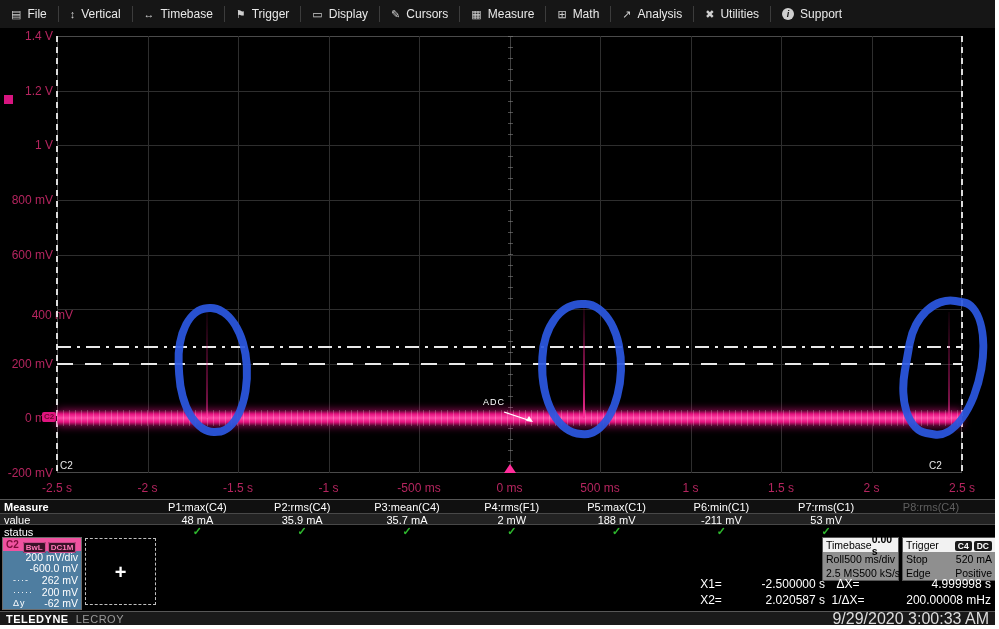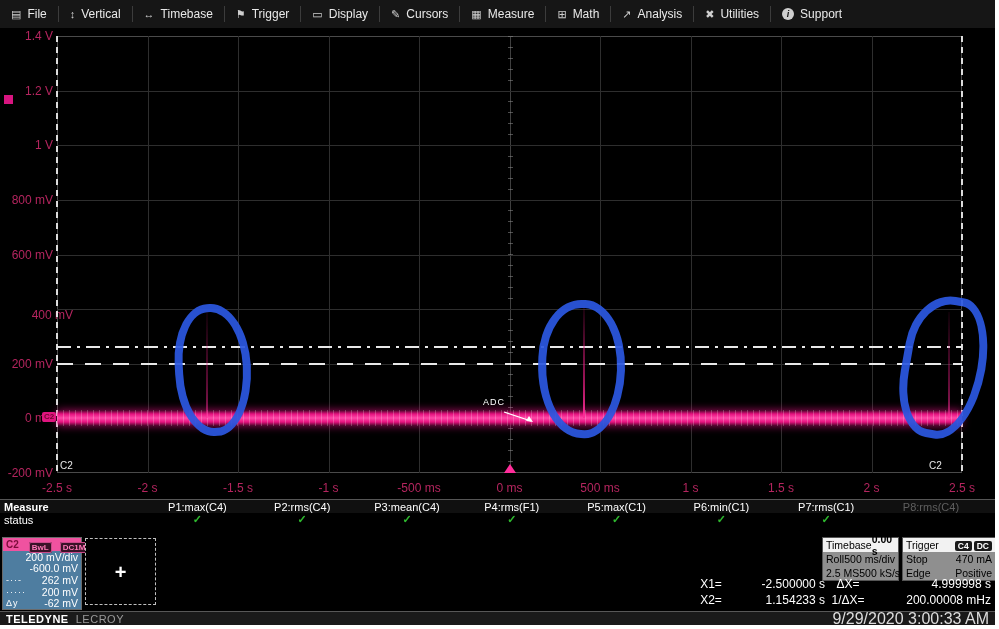--- a/index.html
+++ b/index.html
@@ -59,24 +59,24 @@
   .mcell.dim { color:#5f5f5f; }
   .mcheck { color:#2eb82e; font-weight:bold; font-size:11px; text-align:center; }
 
   
   #bottom { position:absolute; left:0; top:537px; width:995px; height:74px; background:#000; }
 
   #chbox { position:absolute; left:2px; top:0; width:80px; height:73px; border:1px solid #6a6a6a; }
   #chbox-head { height:13px; background:#f052a0; display:flex; align-items:center; padding:0 1px; }
   #ch-name { color:#7d0d3b; font-weight:bold; font-size:10px; padding:0 2px; }
   .ch-badge { background:#3a1228; border:1px solid #c94b8a; color:#ff79b8; font-size:8px; font-weight:bold;
-              padding:0 2px; margin-left:8px; border-radius:2px; line-height:10px; }
+              padding:0 2px; margin-left:2px; border-radius:2px; line-height:10px; }
   #chbox-body { height:58px; background:#4e7da0; }
   .ch-row { display:flex; justify-content:space-between; align-items:center; height:11.6px;
-            padding:4px 3px; color:#fff; font-size:10.5px; white-space:nowrap; }
+            padding:4px 3px; color:#fff; font-size:10.5px; white-space:nowrap;margin-left:7px; }
   .ch-sym { font-size:9px; letter-spacing:1px; color:#fff; }
 
   #addbox { position:absolute; left:85px; top:1px; width:71px; height:67px; border:1px dashed #c0c0c0;
             background:#000; display:flex; align-items:center; justify-content:center; }
   #addbox .plus { color:#fff; font-size:20px; font-weight:bold; line-height:1; }
 
   .infobox { position:absolute; top:0; border:1px solid #555; }
   #tbbox { left:822px; width:77px; }
   #trbox { left:902px; width:94px; }
   .info-head { height:14px; background:#f2f2f2; color:#000; display:flex; align-items:center;
@@ -233,20 +233,31 @@
           <div class="mlabel b">Measure</div>
           <div class="mcell">P1:max(C4)</div>
           <div class="mcell">P2:rms(C4)</div>
           <div class="mcell">P3:mean(C4)</div>
           <div class="mcell">P4:rms(F1)</div>
           <div class="mcell">P5:max(C1)</div>
           <div class="mcell">P6:min(C1)</div>
           <div class="mcell">P7:rms(C1)</div>
           <div class="mcell dim">P8:rms(C4)</div>
         </div>
+      <div class="mrow mrow-val" id="mrow-values">
+          <div class="mlabel">value</div>
+          <div class="mcell">48 mA</div>
+          <div class="mcell">35.9 mA</div>
+          <div class="mcell">35.7 mA</div>
+          <div class="mcell">2 mW</div>
+          <div class="mcell">188 mV</div>
+          <div class="mcell">-211 mV</div>
+          <div class="mcell">53 mV</div>
+          <div class="mcell"></div>
+        </div>
       <div class="mrow mrow-stat" id="mrow-status">
           <div class="mlabel">status</div>
           <div class="mcheck">✓</div>
           <div class="mcheck">✓</div>
           <div class="mcheck">✓</div>
           <div class="mcheck">✓</div>
           <div class="mcheck">✓</div>
           <div class="mcheck">✓</div>
           <div class="mcheck">✓</div>
           <div class="mcell"></div>
@@ -306,36 +317,36 @@
       </div>
 
       <div id="trbox" class="infobox">
         <div class="info-head">
           <span>Trigger</span>
           <span id="tr-badges"><span class="hdr-badge">C4</span><span class="hdr-badge">DC</span></span>
         </div>
         <div class="info-body" id="tr-body">
             <div class="info-row">
               <span>Stop</span>
-              <span>470 mA</span>
+              <span>520 mA</span>
             </div>
             <div class="info-row">
               <span>Edge</span>
               <span>Positive</span>
             </div>
           </div>
       </div>
 
       <div id="cursor-readout">
         <span class="cr-lab">X1=</span>
         <span class="cr-val">-2.500000 s</span>
         <span class="cr-lab">ΔX=</span>
         <span class="cr-val">4.999998 s</span>
         <span class="cr-lab">X2=</span>
-        <span class="cr-val">1.154233 s</span>
+        <span class="cr-val">2.020587 s</span>
         <span class="cr-lab">1/ΔX=</span>
         <span class="cr-val">200.00008 mHz</span>
       </div>
     </div>
 
     <div id="footer">
       <span id="brand">
         <span class="bold">TELEDYNE</span>
         <span class="light">LECROY</span>
       </span>

